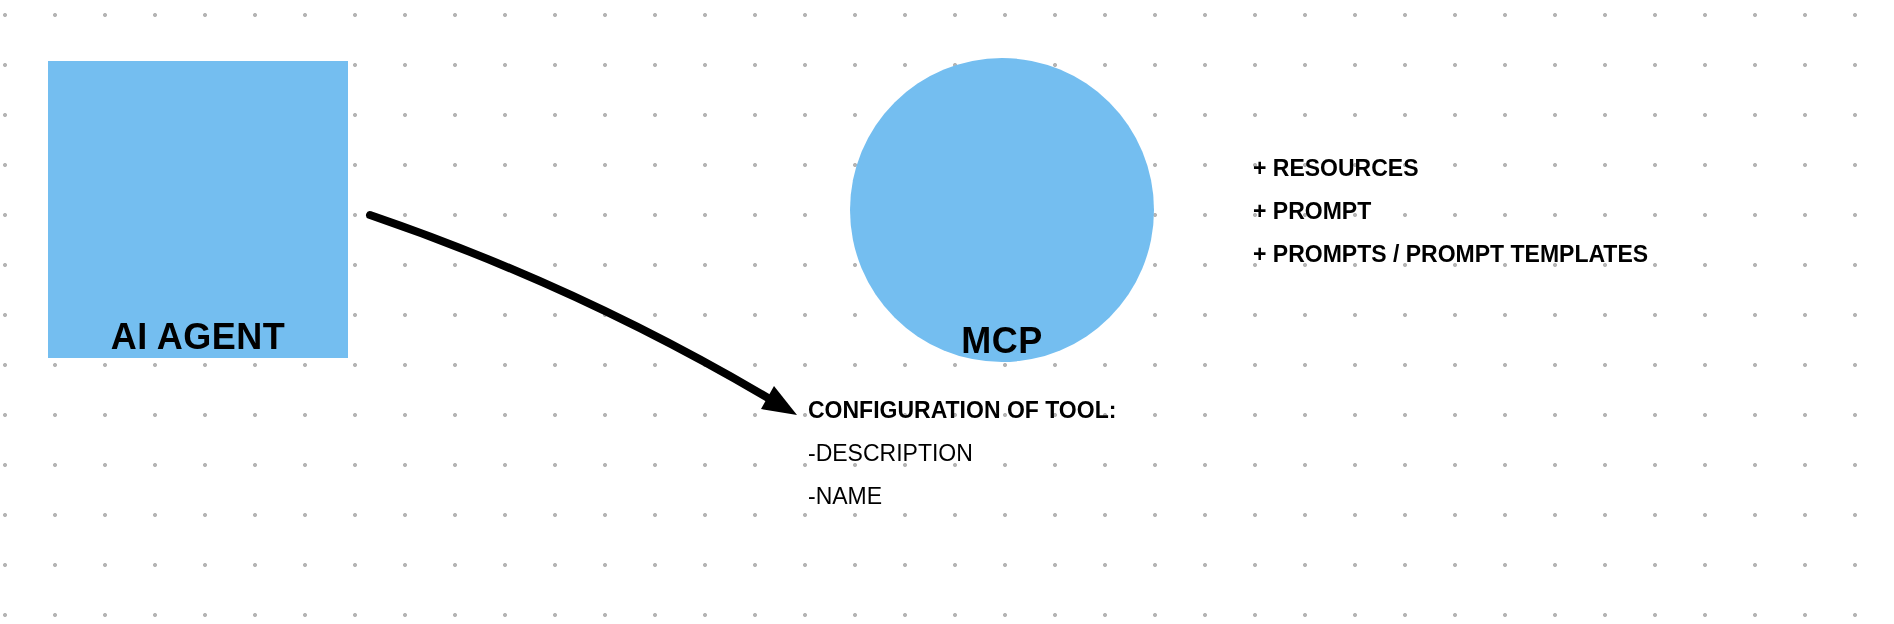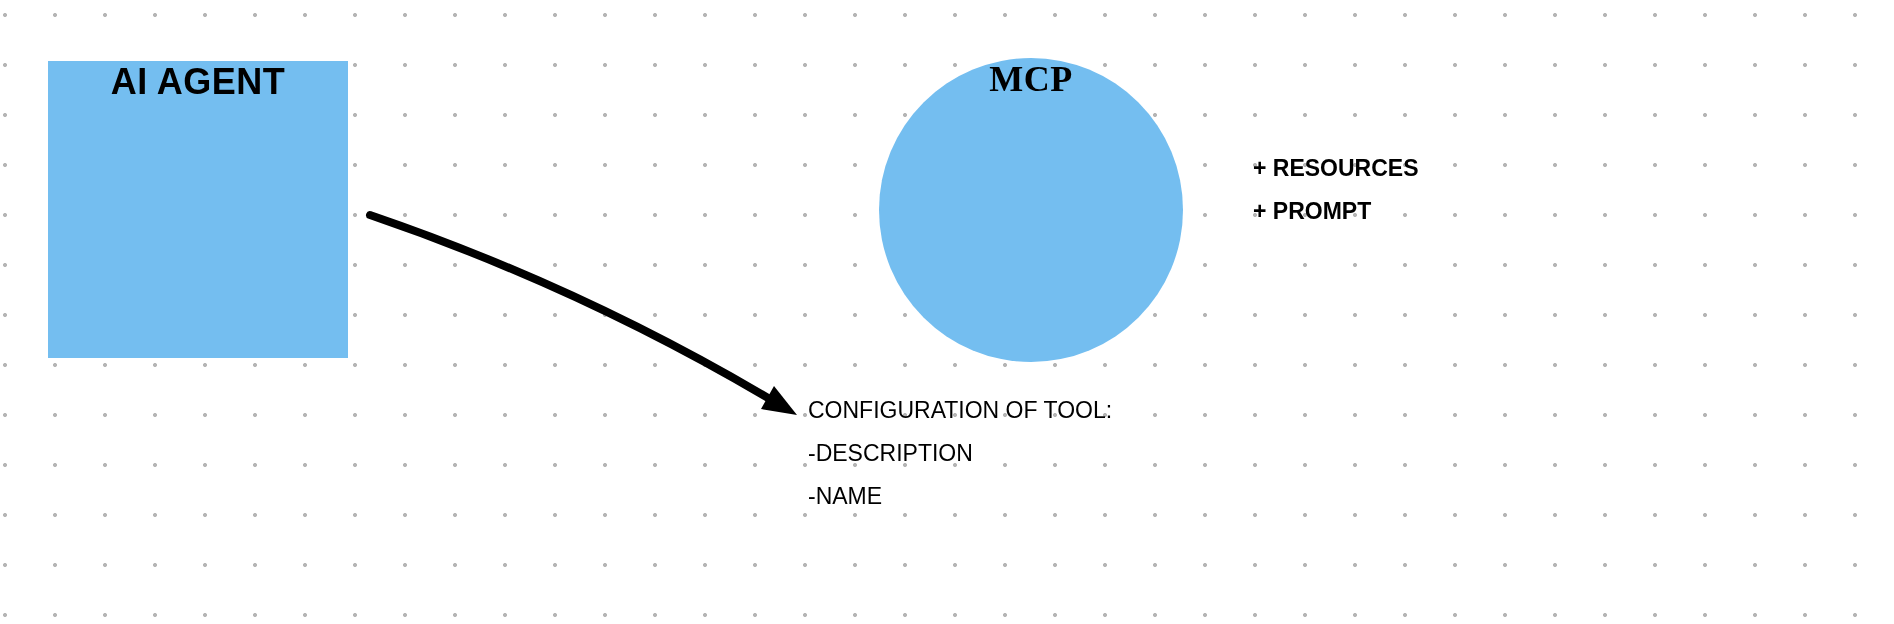--- a/index.html
+++ b/index.html
@@ -19,32 +19,31 @@
     background-image: radial-gradient(circle, var(--dot-color) 1.7px, rgba(0,0,0,0) 2.3px);
     background-size: 50px 50px;
     background-position: -20px -10px;
     font-family: "Liberation Sans", "DejaVu Sans", sans-serif;
     color: var(--ink);
   }
   .node {
     position: absolute;
     background: var(--shape-fill);
     display: flex;
-    align-items: flex-start;
+    align-items: flex-end;
     justify-content: center;
   }
   .node-square {
     left: 48px; top: 61px;
     width: 300px; height: 297px;
   }
   .node-circle {
-    left: 879px; top: 58px;
+    left: 850px; top: 58px;
     width: 304px; height: 304px;
     border-radius: 50%;
-    font-family: Liberation Serif, serif;
   }
   .node-label {
     font-size: 36px;
     font-weight: 700;
     letter-spacing: 0.5px;
     color: var(--ink);
     white-space: nowrap;
   }
   .connector-svg {
     position: absolute;
@@ -62,21 +61,21 @@
     color: var(--ink);
   }
   .features-block {
     left: 1253px; top: 147px;
     font-weight: 700;
   }
   .config-block {
     left: 808px; top: 389px;
     font-weight: 400;
   }
-  .config-title { font-weight: 400; }
+  .config-title { font-weight: 700; }
 </style>
 </head>
 <body>
 
 <div class="canvas">
 
   <div class="node node-square">
     <span class="node-label">AI AGENT</span>
   </div>
 
@@ -85,20 +84,21 @@
   </div>
 
   <svg class="connector-svg" viewBox="0 0 1894 624" xmlns="http://www.w3.org/2000/svg">
     <path class="hit" d="M370,215 Q578,286 768,398" fill="none" stroke="currentColor" stroke-width="8" stroke-linecap="round"></path>
     <polygon points="797,415 761,409 774,386" fill="currentColor"></polygon>
   </svg>
 
   <div class="text-block features-block">
     <div>+ RESOURCES</div>
     <div>+ PROMPT</div>
+    <div>+ PROMPTS / PROMPT TEMPLATES</div>
   </div>
 
   <div class="text-block config-block">
     <div class="config-title">CONFIGURATION OF TOOL:</div>
     <div>-DESCRIPTION</div>
     <div>-NAME</div>
   </div>
 
 </div>
 

